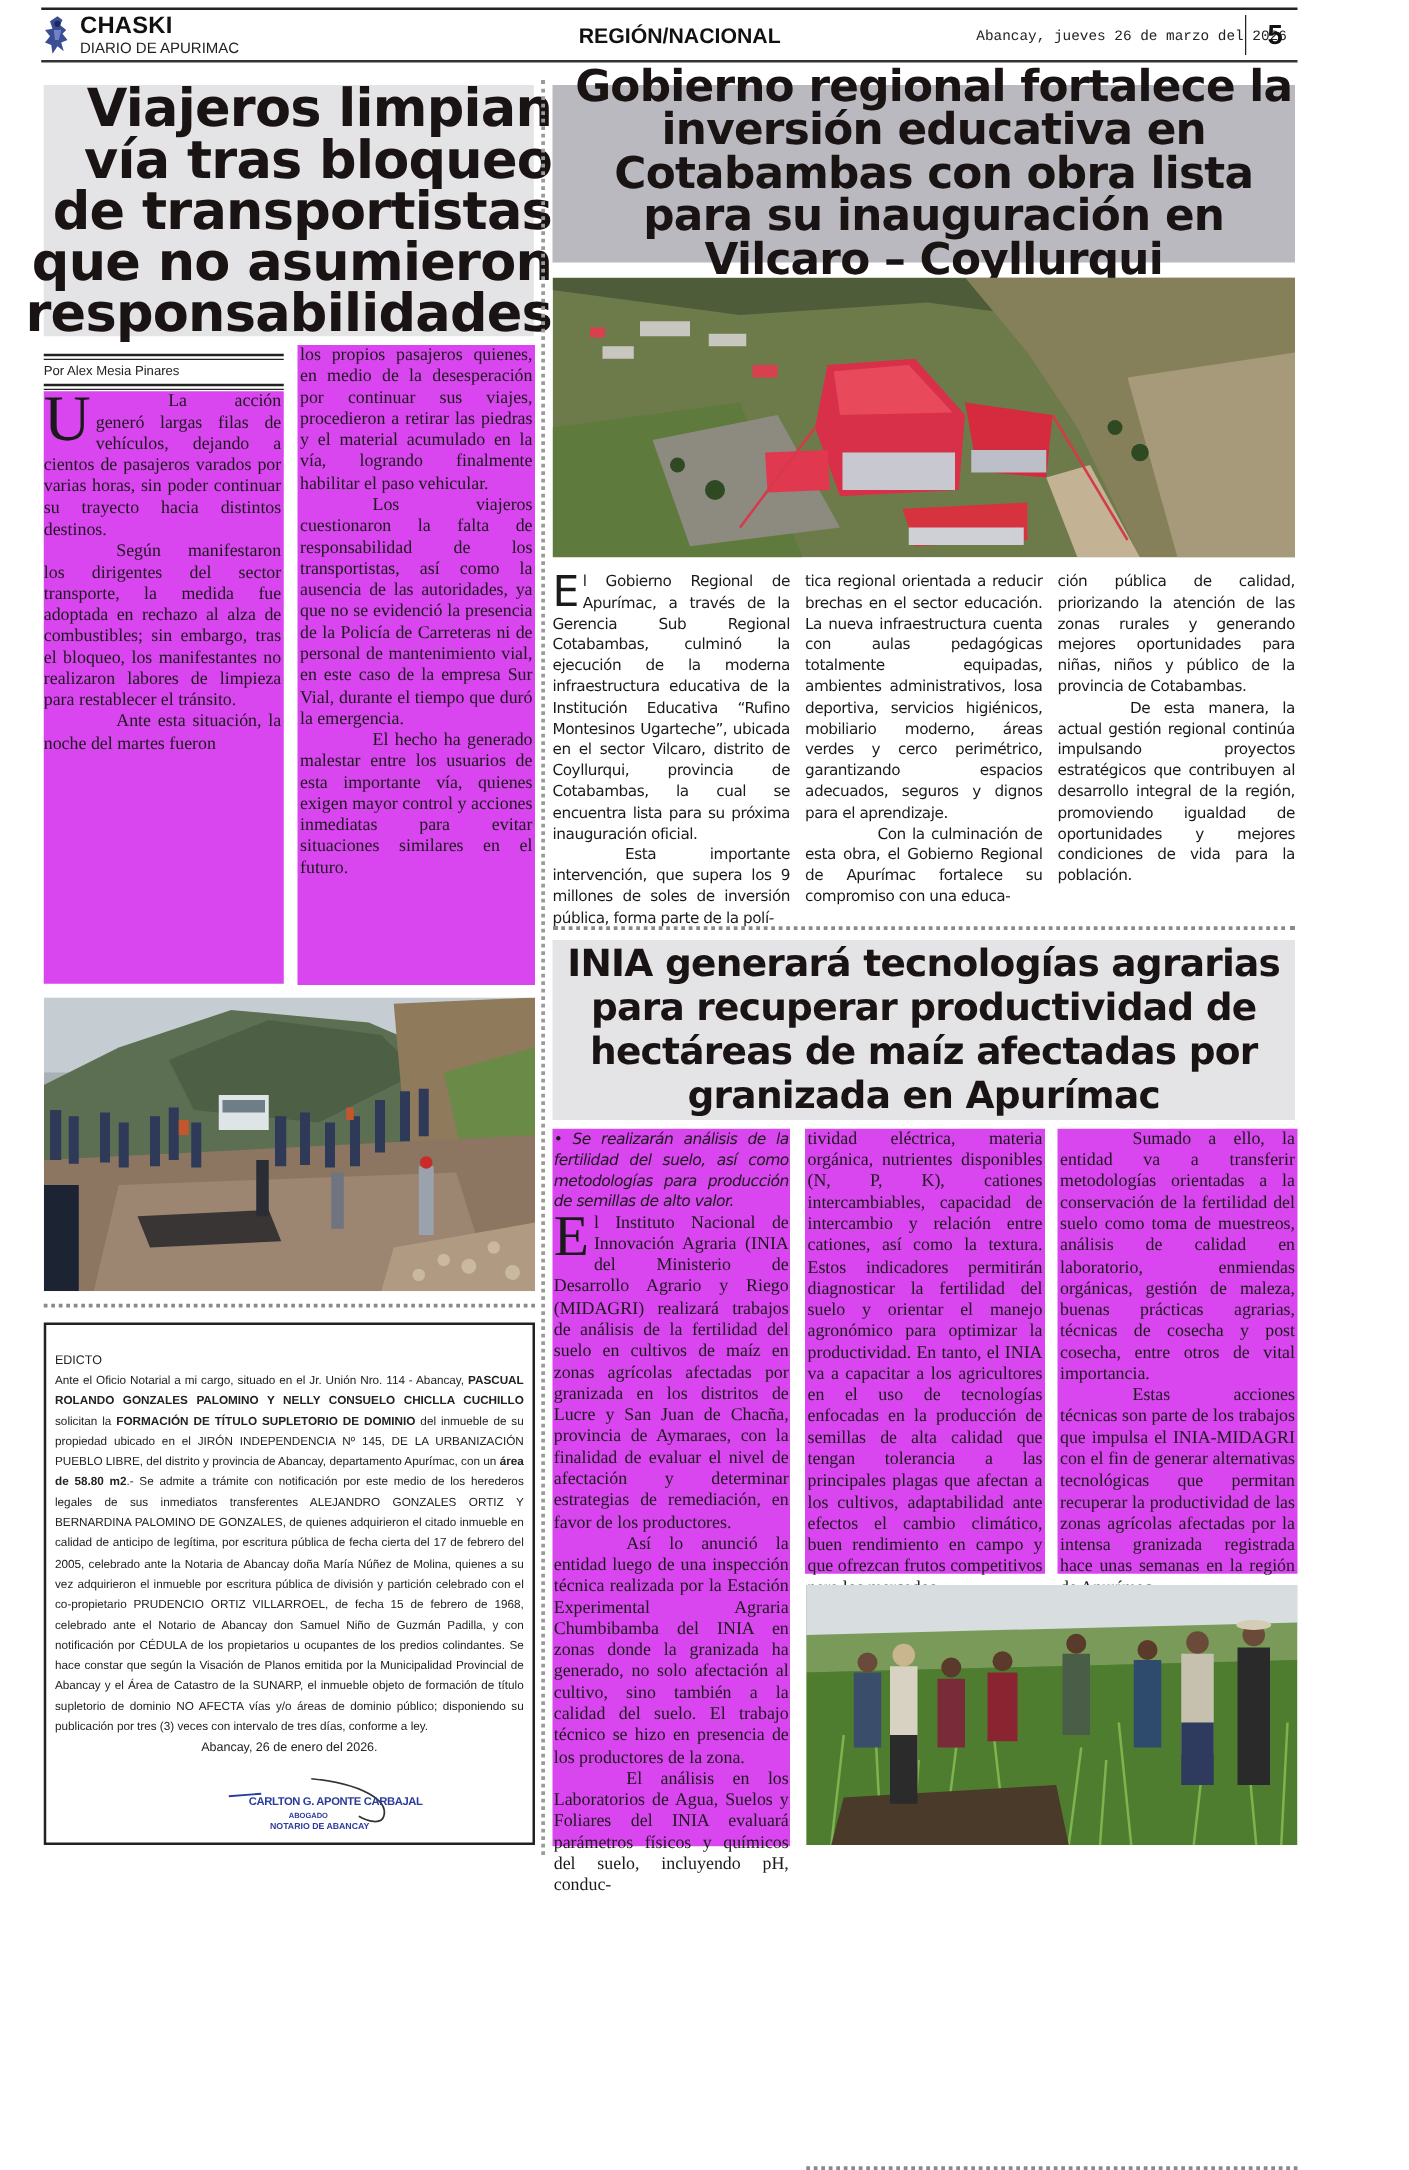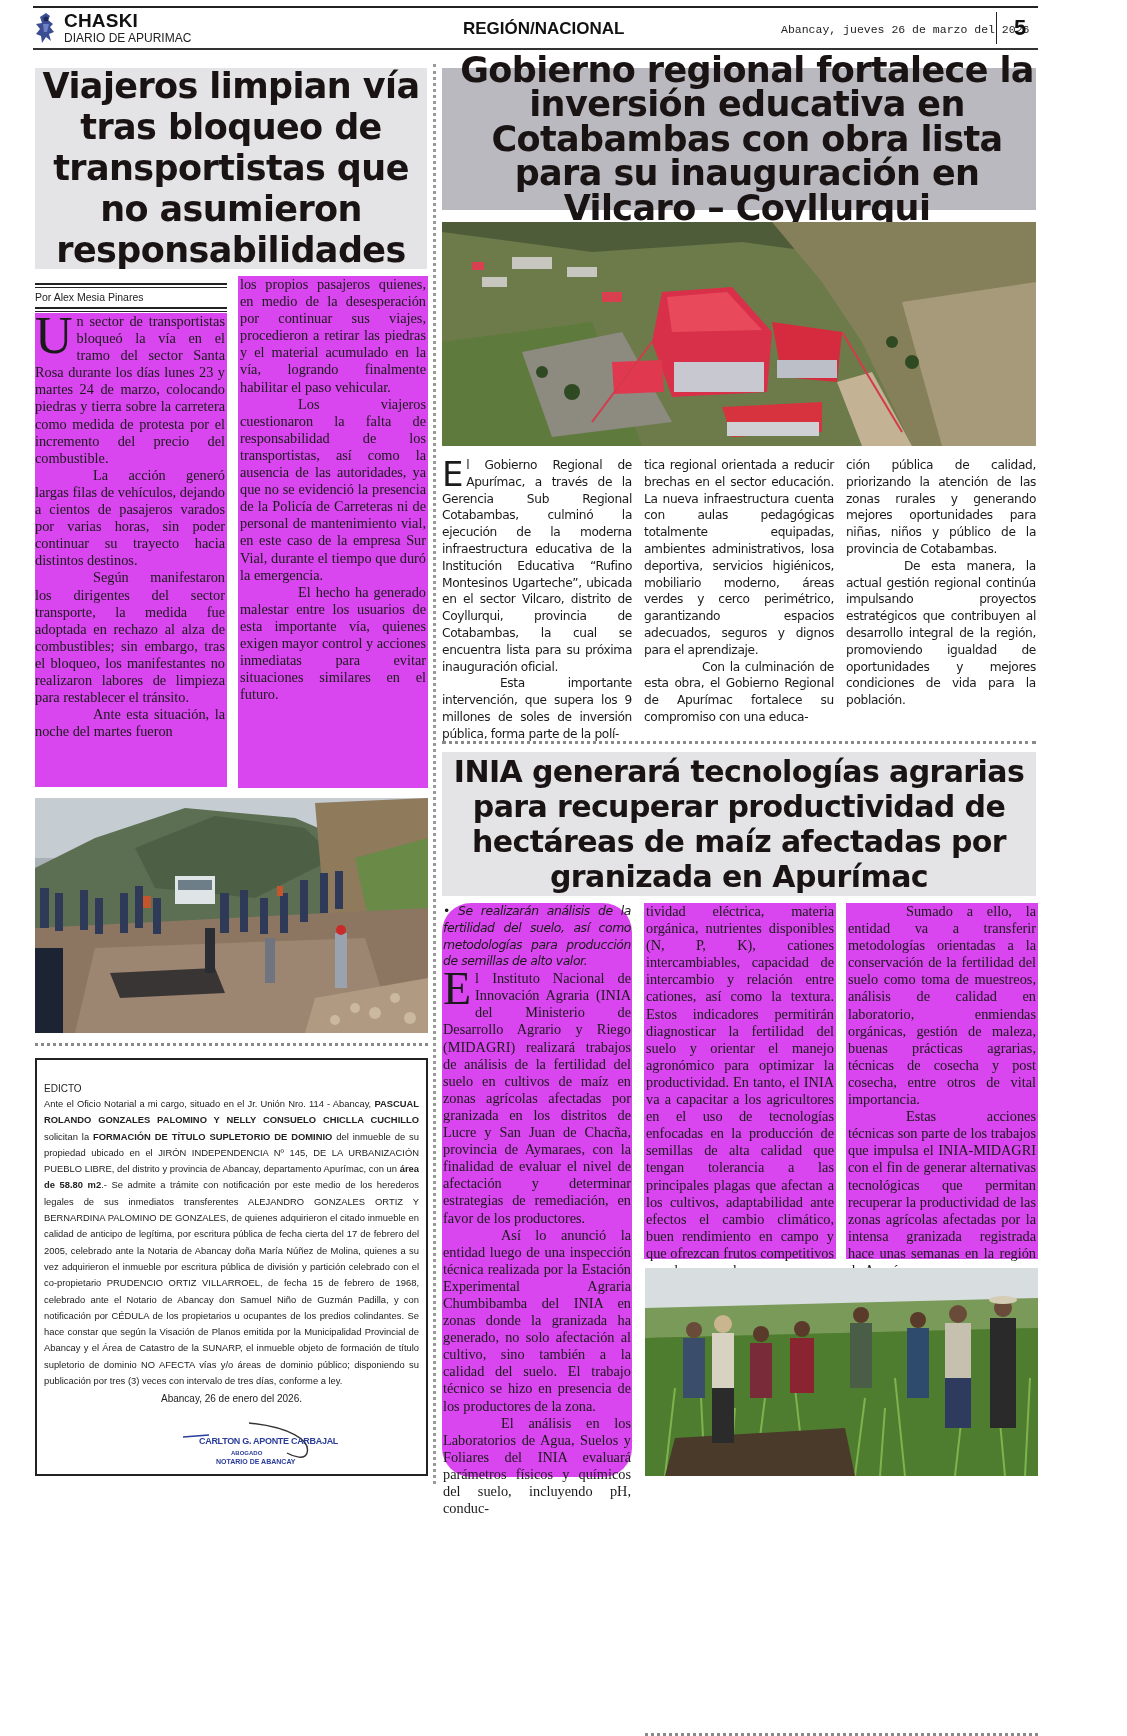--- a/index.html
+++ b/index.html
@@ -13,21 +13,21 @@
   .brand-sub { position: absolute; left: 31px; top: 23px; font-family: "Liberation Sans", sans-serif; font-size: 12px; color: #222; }
   .section-title { position: absolute; left: 430px; top: 11px; font-family: "Liberation Sans", sans-serif; font-weight: 700; font-size: 17px; color: #111; }
   .date { position: absolute; left: 748px; top: 15px; font-family: Liberation Mono, monospace; font-size: 11.5px; color: #222; }
   .page-sep { position: absolute; left: 963px; top: 4px; width: 1px; height: 32px; background: #222; }
   .page-no { position: absolute; left: 981px; top: 7px; font-family: "Liberation Sans", sans-serif; font-weight: 700; font-size: 22px; color: #111; }
 
   
   .headline-box { position: absolute; background: #e4e4e7; display: flex; align-items: center; justify-content: center; text-align: center; }
   .headline { font-family: "DejaVu Sans", sans-serif; font-weight: 700; color: #1a1313; letter-spacing: -0.6px; }
   .hl1 { left: 35px; top: 68px; width: 392px; height: 201px; }
-  .hl1 .headline { font-size: 35px; line-height: 41px; }
+  .hl1 .headline { font-size: 42px; line-height: 41px; text-align: right; }
   .hl2 { left: 442px; top: 68px; width: 594px; height: 142px; background: #b9b9bf; }
   .hl2 .headline { font-size: 35px; line-height: 34.5px; padding-left: 16px; }
   .hl3 { left: 442px; top: 752px; width: 594px; height: 144px; }
   .hl3 .headline { font-size: 30px; line-height: 35px; }
 
   
   .byline-rule-top { position: absolute; left: 35px; top: 283px; width: 192px; height: 5px; border-top: 2px solid #222; border-bottom: 1px solid #222; }
   .byline { position: absolute; left: 35px; top: 291px; font-family: "Liberation Sans", sans-serif; font-size: 10.5px; color: #222; }
   .byline-rule-bot { position: absolute; left: 35px; top: 307px; width: 192px; height: 5px; border-top: 2px solid #222; border-bottom: 1px solid #222; }
 
@@ -81,21 +81,20 @@
 <div class="headline-box hl1">
   <h1 class="headline">Viajeros limpian vía tras bloqueo de transportistas que no asumieron responsabilidades</h1>
 </div>
 
 <div class="byline-rule-top"></div>
 <div class="byline">Por Alex Mesia Pinares</div>
 <div class="byline-rule-bot"></div>
 
 <div class="col shade" style="left:35px; top:313px; width:192px; height:474px; padding:0 2px 0 0;">
   <span class="drop">U</span>
-  <p>n sector de transportistas bloqueó la vía en el tramo del sector Santa Rosa durante los días lunes 23 y martes 24 de marzo, colocando piedras y tierra sobre la carretera como medida de protesta por el incremento del precio del combustible.</p>
   <p class="ind">La acción generó largas filas de vehículos, dejando a cientos de pasajeros varados por varias horas, sin poder continuar su trayecto hacia distintos destinos.</p>
   <p class="ind">Según manifestaron los dirigentes del sector transporte, la medida fue adoptada en rechazo al alza de combustibles; sin embargo, tras el bloqueo, los manifestantes no realizaron labores de limpieza para restablecer el tránsito.</p>
   <p class="ind">Ante esta situación, la noche del martes fueron</p>
 </div>
 
 <div class="col shade" style="left:238px; top:276px; width:190px; height:512px; padding:0 2px;">
   <p>los propios pasajeros quienes, en medio de la desesperación por continuar sus viajes, procedieron a retirar las piedras y el material acumulado en la vía, logrando finalmente habilitar el paso vehicular.</p>
   <p class="ind">Los viajeros cuestionaron la falta de responsabilidad de los transportistas, así como la ausencia de las autoridades, ya que no se evidenció la presencia de la Policía de Carreteras ni de personal de mantenimiento vial, en este caso de la empresa Sur Vial, durante el tiempo que duró la emergencia.</p>
   <p class="ind">El hecho ha generado malestar entre los usuarios de esta importante vía, quienes exigen mayor control y acciones inmediatas para evitar situaciones similares en el futuro.</p>
 </div>
@@ -226,21 +225,21 @@
   <p>ción pública de calidad, priorizando la atención de las zonas rurales y generando mejores oportunidades para niñas, niños y público de la provincia de Cotabambas.</p>
   <p class="ind">De esta manera, la actual gestión regional continúa impulsando proyectos estratégicos que contribuyen al desarrollo integral de la región, promoviendo igualdad de oportunidades y mejores condiciones de vida para la población.</p>
 </div>
 
 <div class="dotted-h" style="left:442px; top:741px; width:594px;"></div>
 
 <div class="headline-box hl3">
   <h2 class="headline">INIA generará tecnologías agrarias para recuperar productividad de hectáreas de maíz afectadas por granizada en Apurímac</h2>
 </div>
 
-<div class="col shade" style="left:442px; top:903px; width:190px; height:574px; padding:0 1px;border-radius:29px;">
+<div class="col shade" style="left:442px; top:903px; width:190px; height:574px; padding:0 1px;">
   <p class="lede">• Se realizarán análisis de la fertilidad del suelo, así como metodologías para producción de semillas de alto valor.</p>
   <span class="drop" style="font-size:46px; line-height:34px; margin-top:2px;">E</span>
   <p>l Instituto Nacional de Innovación Agraria (INIA del Ministerio de Desarrollo Agrario y Riego (MIDAGRI) realizará trabajos de análisis de la fertilidad del suelo en cultivos de maíz en zonas agrícolas afectadas por granizada en los distritos de Lucre y San Juan de Chacña, provincia de Aymaraes, con la finalidad de evaluar el nivel de afectación y determinar estrategias de remediación, en favor de los productores.</p>
   <p class="ind">Así lo anunció la entidad luego de una inspección técnica realizada por la Estación Experimental Agraria Chumbibamba del INIA en zonas donde la granizada ha generado, no solo afectación al cultivo, sino también a la calidad del suelo. El trabajo técnico se hizo en presencia de los productores de la zona.</p>
   <p class="ind">El análisis en los Laboratorios de Agua, Suelos y Foliares del INIA evaluará parámetros físicos y químicos del suelo, incluyendo pH, conduc-</p>
 </div>
 
 <div class="col shade" style="left:644px; top:903px; width:192px; height:356px; padding:0 2px;">
   <p>tividad eléctrica, materia orgánica, nutrientes disponibles (N, P, K), cationes intercambiables, capacidad de intercambio y relación entre cationes, así como la textura. Estos indicadores permitirán diagnosticar la fertilidad del suelo y orientar el manejo agronómico para optimizar la productividad.   En tanto, el INIA va a capacitar a los agricultores en el uso de tecnologías enfocadas en la producción de semillas de alta calidad que tengan tolerancia a las principales plagas que afectan a los cultivos, adaptabilidad ante efectos el cambio climático, buen rendimiento en campo y que ofrezcan frutos competitivos para los mercados.</p>
 </div>

